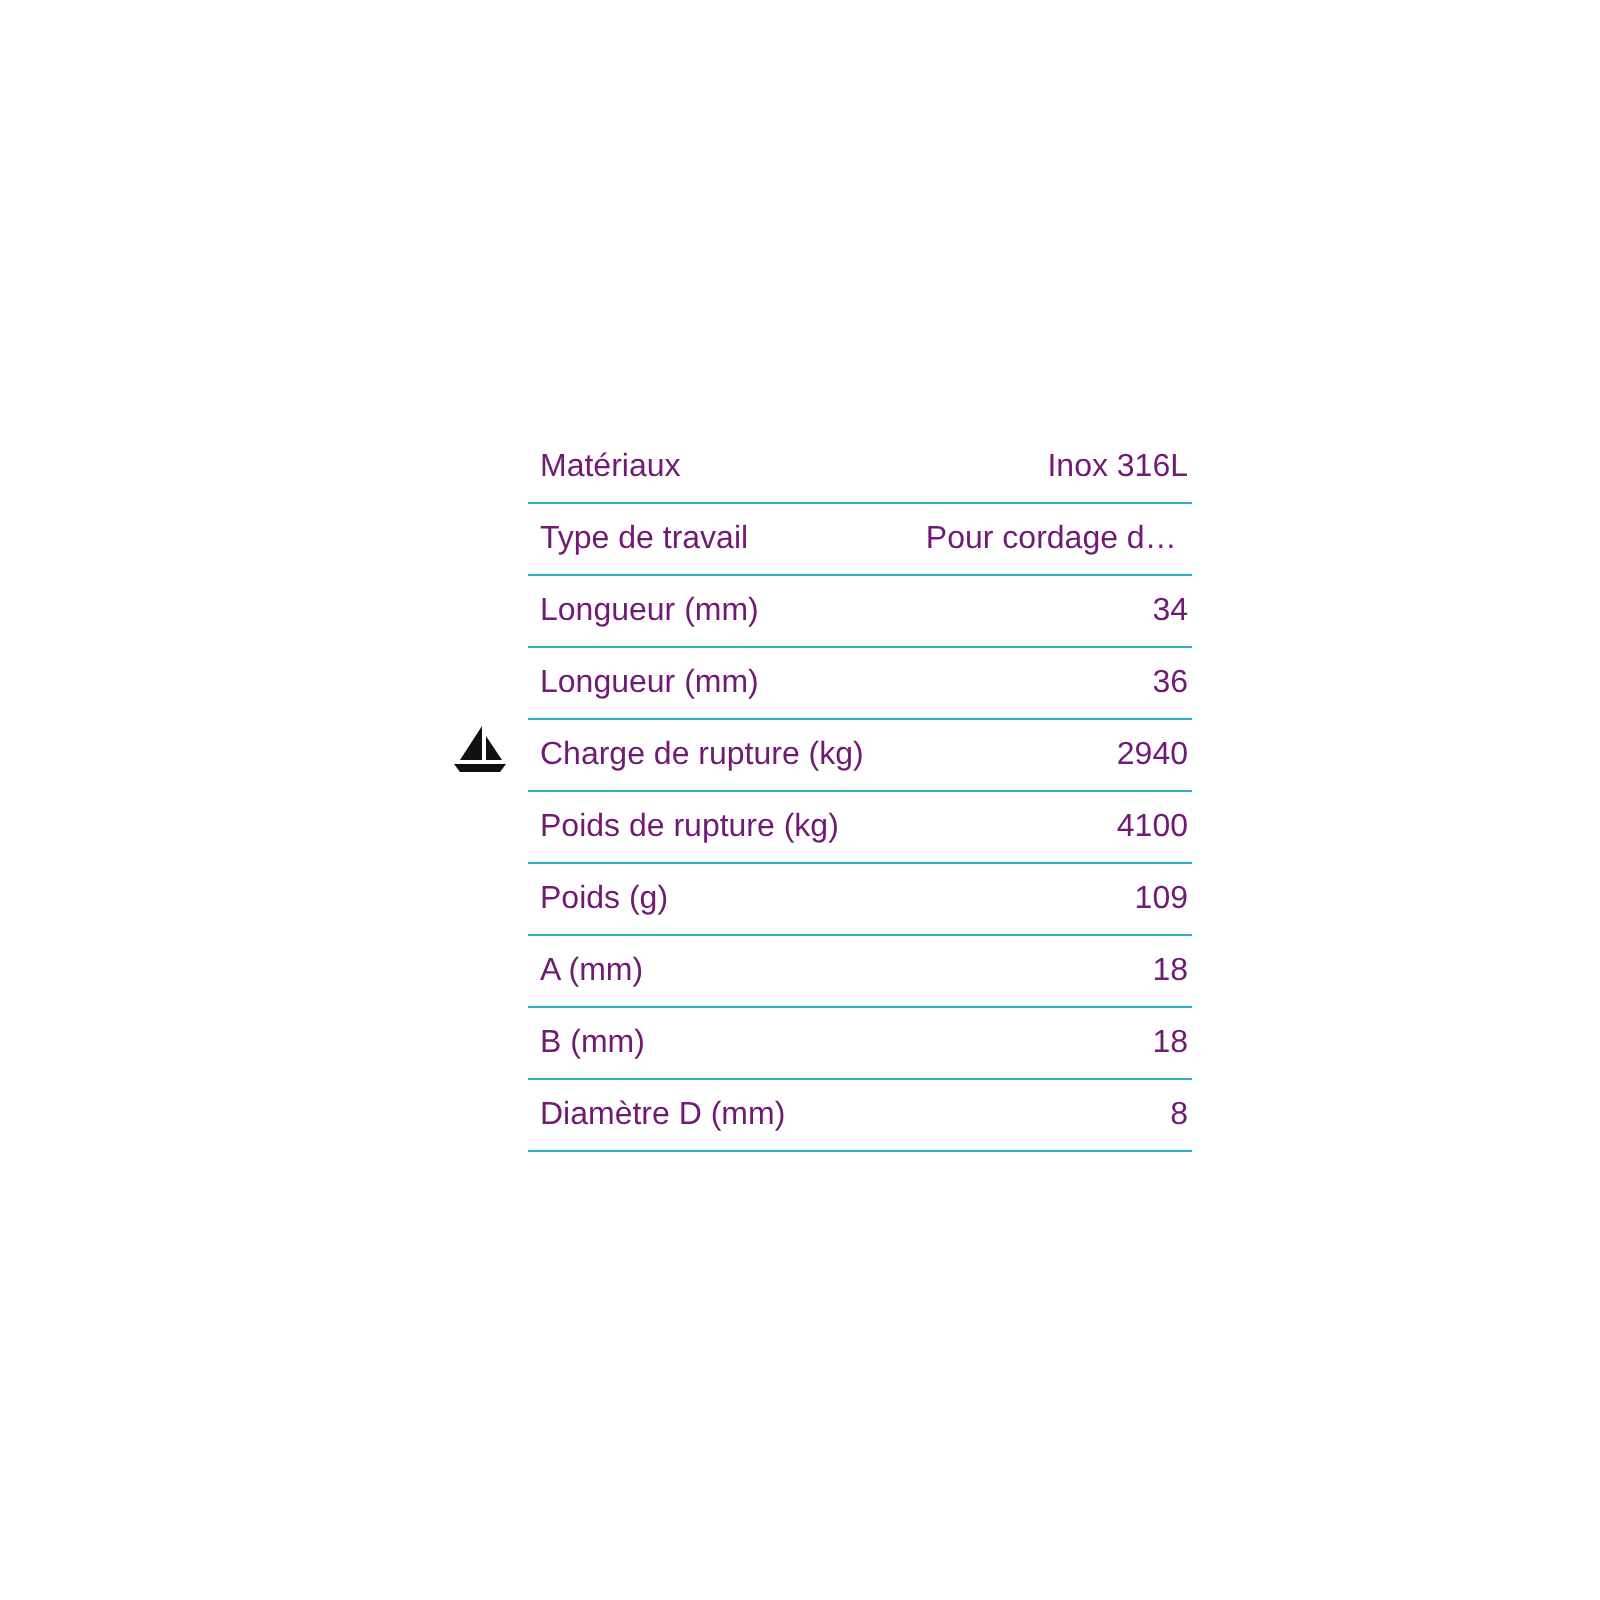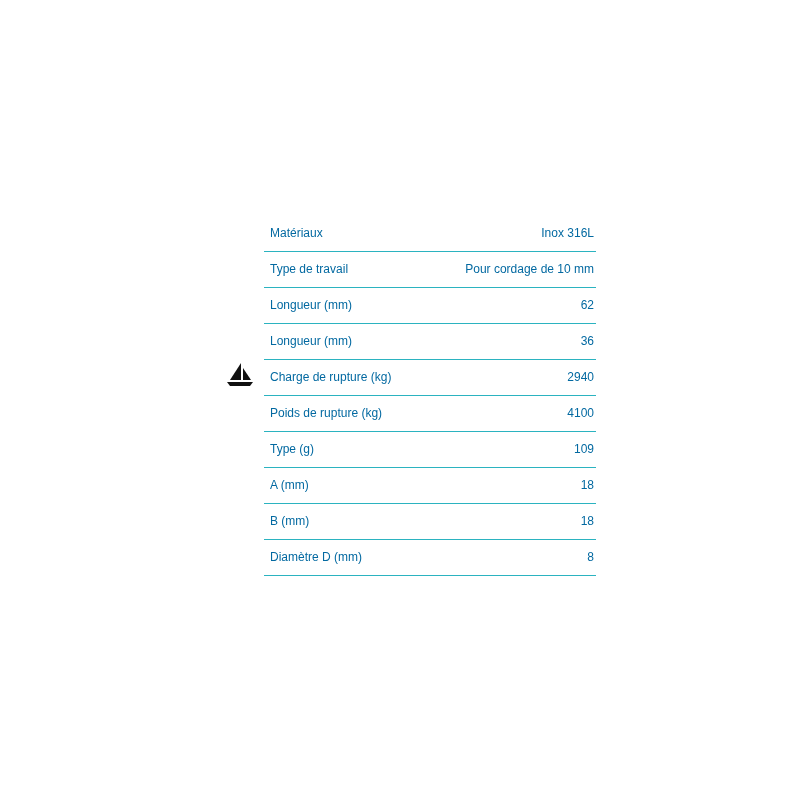--- a/index.html
+++ b/index.html
@@ -31,23 +31,23 @@
     table-layout: fixed;
   }
   table.spec tr {
     border-bottom: 1px solid #2bb3c0;
   }
   table.spec tr:first-child {
     border-top: none;
   }
   table.spec td {
     padding: 9px 6px 9px 6px;
-    font-size: 12px;
+    font-size: 16px;
     line-height: 17px;
-    color: #0369a1;
+    color: #701a75;
     vertical-align: middle;
     white-space: nowrap;
     overflow: hidden;
     text-overflow: ellipsis;
   }
   table.spec td.label {
     text-align: left;
     width: 58%;
     padding-left: 6px;
   }
@@ -88,36 +88,36 @@
         <tr>
           <td class="label">Matériaux</td>
           <td class="value">Inox 316L</td>
         </tr>
         <tr>
           <td class="label">Type de travail</td>
           <td class="value">Pour cordage de 10 mm</td>
         </tr>
         <tr>
           <td class="label">Longueur (mm)</td>
-          <td class="value">62</td>
+          <td class="value">34</td>
         </tr>
         <tr>
           <td class="label">Longueur (mm)</td>
           <td class="value">36</td>
         </tr>
         <tr>
           <td class="label">Charge de rupture (kg)</td>
           <td class="value">2940</td>
         </tr>
         <tr>
           <td class="label">Poids de rupture (kg)</td>
           <td class="value">4100</td>
         </tr>
         <tr>
-          <td class="label">Type (g)</td>
+          <td class="label">Poids (g)</td>
           <td class="value">109</td>
         </tr>
         <tr>
           <td class="label">A (mm)</td>
           <td class="value">18</td>
         </tr>
         <tr>
           <td class="label">B (mm)</td>
           <td class="value">18</td>
         </tr>

